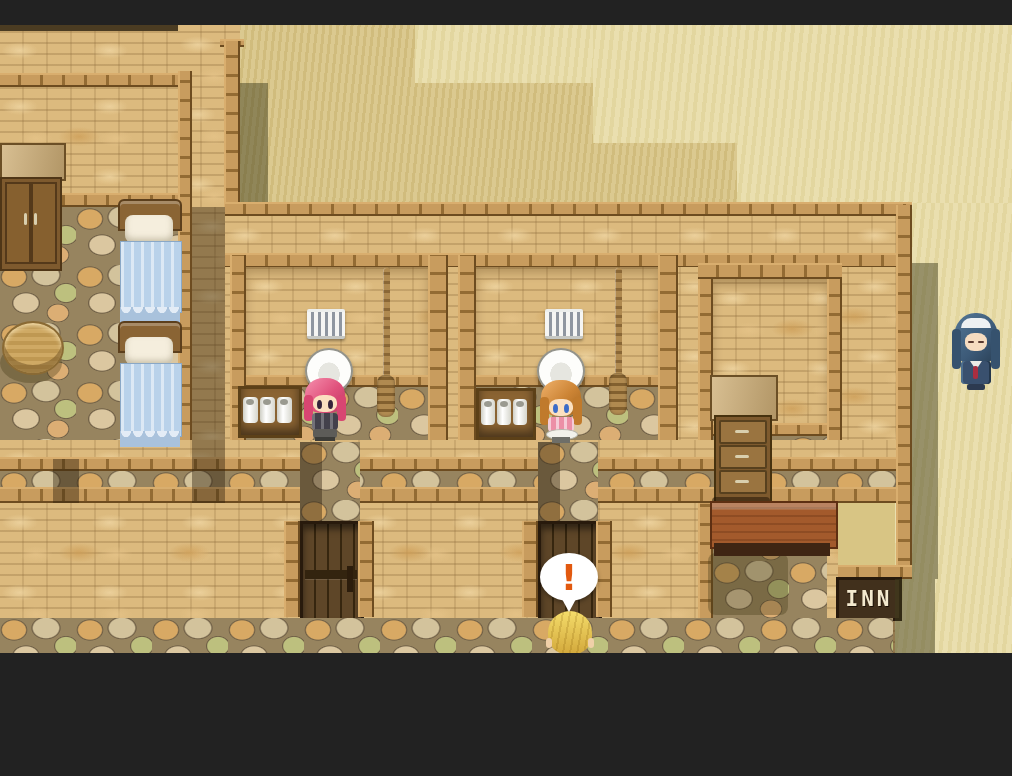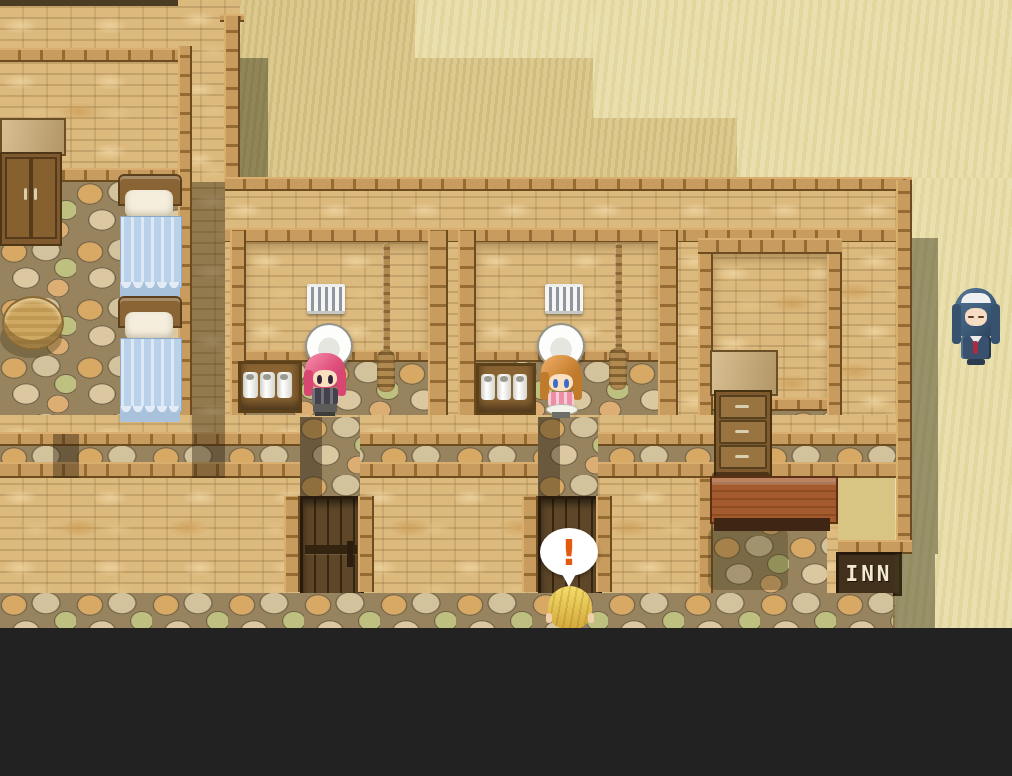--- a/index.html
+++ b/index.html
@@ -1,17 +1,17 @@
 <!DOCTYPE html>
 <html><head>
 <meta charset="utf-8">
 <style>
   html,body{margin:0;padding:0;background:#222;}
   #stage{position:relative;width:1012px;height:628px;overflow:hidden;
-         font-family:"Liberation Sans",sans-serif;background:#d8c584;}
+         font-family:"Liberation Sans",sans-serif;background:#d8c584;margin-top:25px;}
   .abs{position:absolute;}
   
   .sand{background-color:#d7c383;
     background-image:repeating-linear-gradient(96deg,rgba(120,95,40,.07) 0 3px,rgba(255,255,255,.10) 3px 7px);}
   .sand-l{background-color:#e7dba4;
     background-image:repeating-linear-gradient(96deg,rgba(120,95,40,.04) 0 4px,rgba(255,255,255,.12) 4px 9px);}
   .brick{background-color:#dcba7e;
     background-image:
       radial-gradient(26px 12px at 22% 28%,rgba(238,212,160,.85),rgba(0,0,0,0) 70%),
       radial-gradient(30px 14px at 72% 62%,rgba(205,158,88,.8),rgba(0,0,0,0) 70%),

